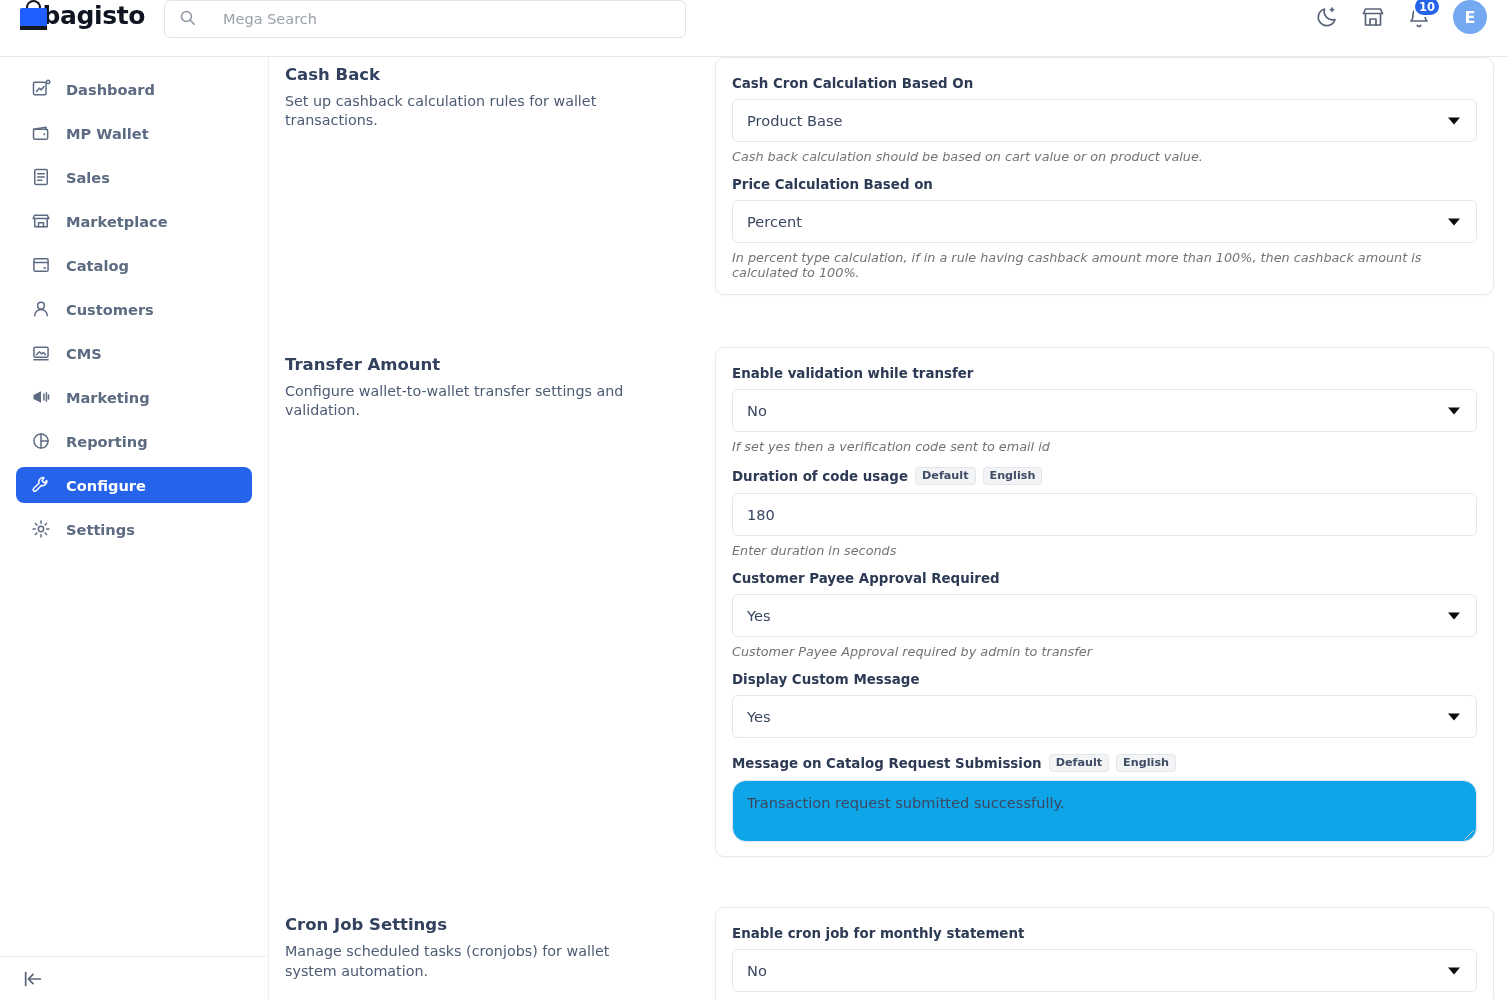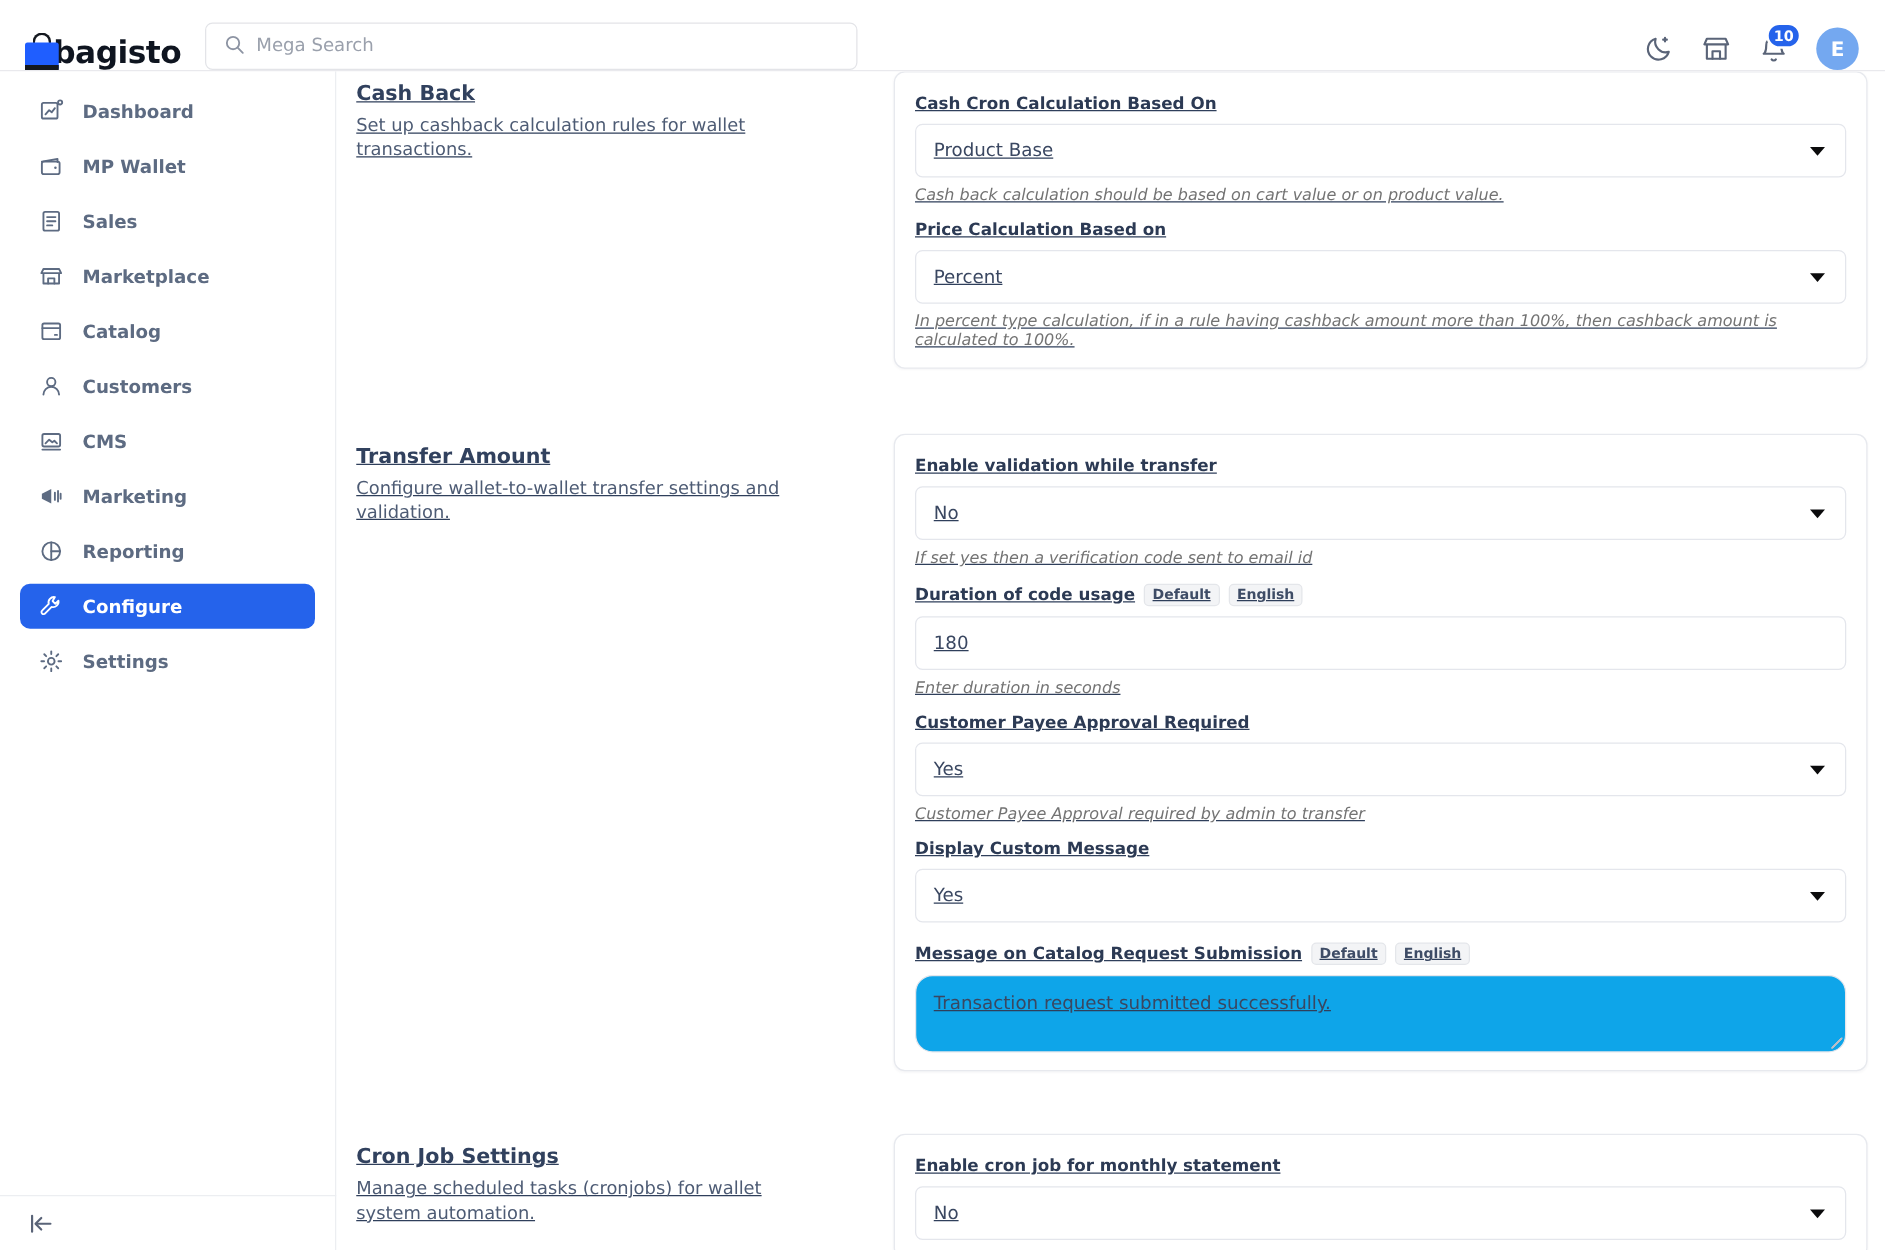--- a/index.html
+++ b/index.html
@@ -10,21 +10,21 @@
     color: #2f3f5b;
     overflow: hidden;
   }
 
   
   .header {
     position: absolute; top: 0; left: 0;
     width: 1508px; height: 57px;
     background: #ffffff;
     border-bottom: 1px solid #e9e9ed;
-    display: flex; align-items: flex-end;
+    display: flex; align-items: flex-start;
     z-index: 20;
   }
   .logo-wrap { display: flex; align-items: center; gap: 9px; padding-left: 20px; width: 145px; }
   .logo-mark { position: relative; width: 27px; height: 30px; }
   .logo-bag {
     position: absolute; bottom: 0; left: 0;
     width: 27px; height: 22px;
     background: #1f5eff; border-radius: 2px;
   }
   .logo-bag::after {
@@ -40,21 +40,21 @@
   }
   .logo-text {
     font-size: 25px; font-weight: 700; color: #0f1520; letter-spacing: -0.4px;
   }
 
   .search-box {
     margin-left: 19px;
     width: 522px; height: 38px;
     border: 1px solid #e3e4e8; border-radius: 6px;
     background: #fff;
-    display: flex; align-items: center; gap: 9px;
+    display: flex; align-items: center; gap: 27px;
     padding: 0 14px;
   }
   .search-input {
     border: none; outline: none; background: transparent;
     font-size: 14.5px; font-family: inherit; color: #39445a;
     width: 440px;
   }
   .search-input::placeholder { color: #9aa0ac; }
 
   .header-right {
@@ -106,21 +106,20 @@
     display: flex; align-items: center; padding-left: 22px;
   }
   .collapse-btn { width: 22px; height: 22px; cursor: pointer; color: #5a6478; }
 
   
   .main {
     position: absolute; top: 57px; left: 269px;
     width: 1239px; height: 943px;
     background: #fff;
     overflow: hidden;
-    text-decoration: underline;
   }
   .section { display: flex; padding: 0 14px 0 16px; }
   .sec-left { width: 430px; flex: 0 0 430px; padding-top: 8px; padding-left: 0; }
   .sec-title { font-size: 16.5px; font-weight: 700; color: #31415e; margin-bottom: 8px; }
   .sec-desc { font-size: 14.3px; color: #4d5b74; line-height: 1.35; max-width: 350px; }
 
   .card {
     flex: 1;
     background: #fff;
     border: 1px solid #e7e9ee;

